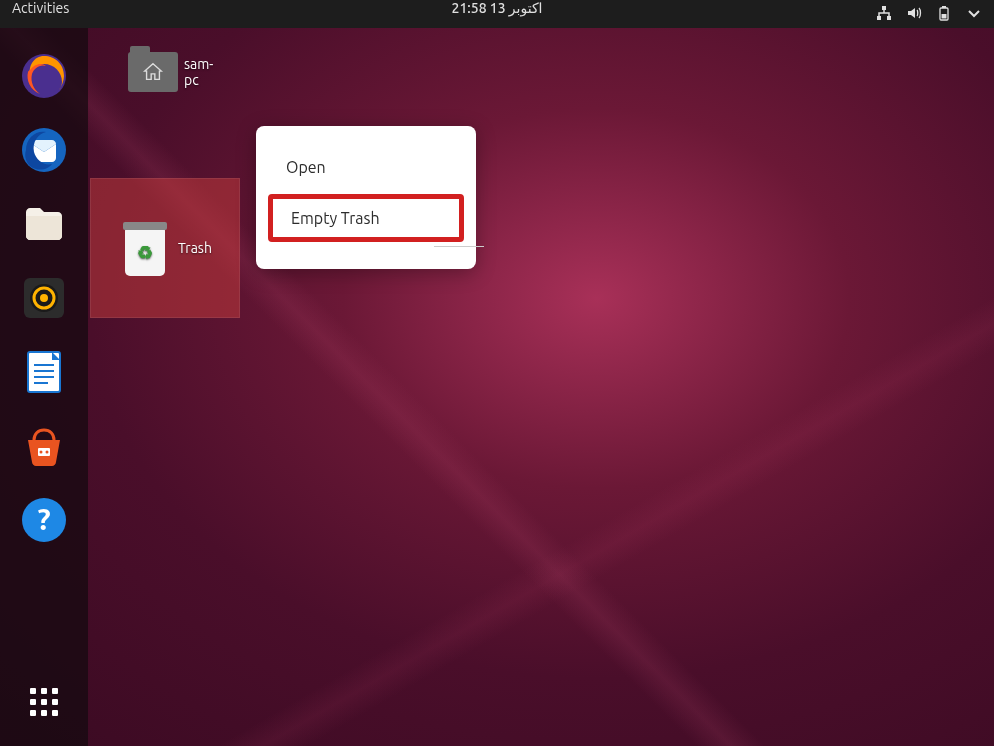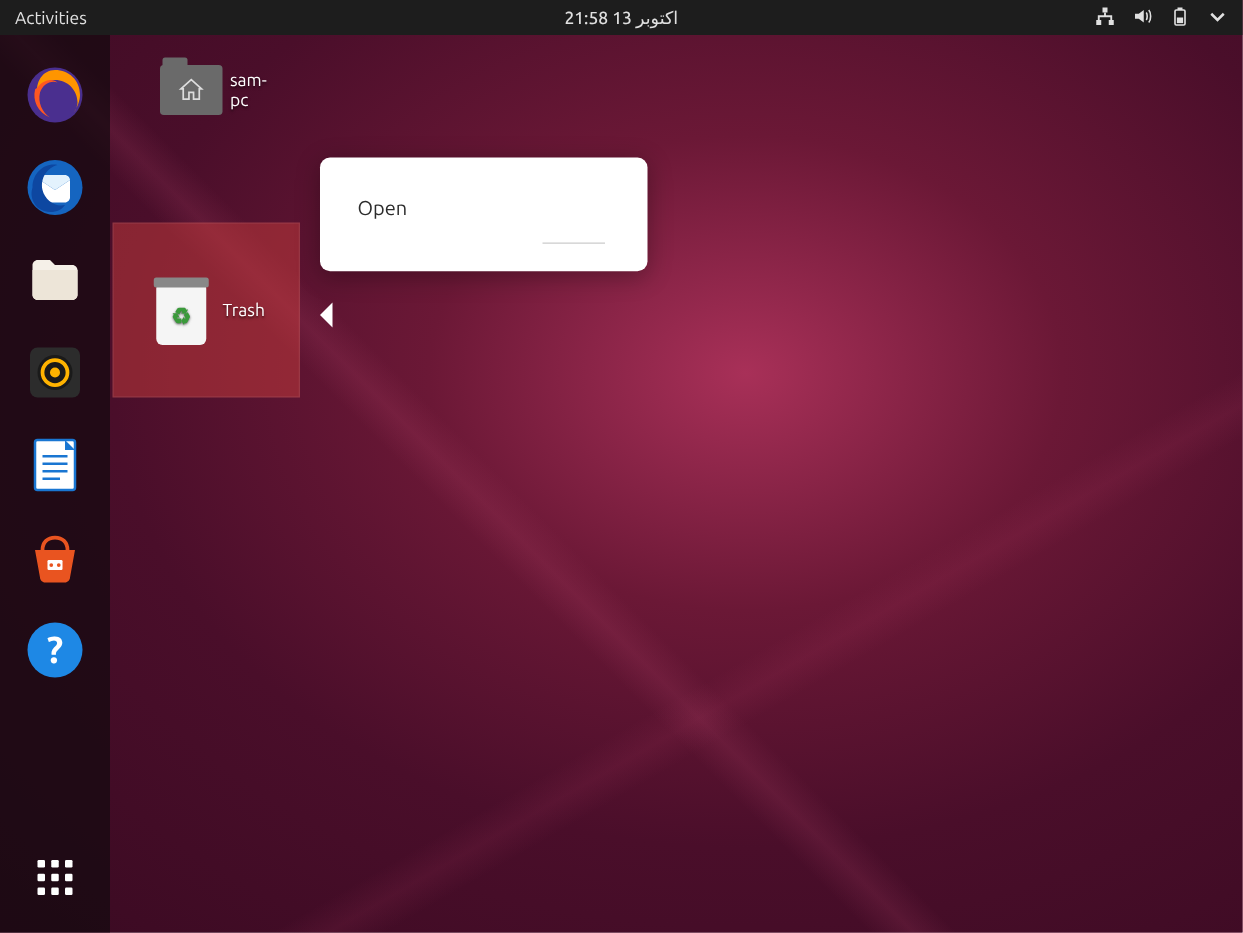--- a/index.html
+++ b/index.html
@@ -25,21 +25,20 @@
         linear-gradient(45deg, transparent 40%, rgba(200,80,120,0.15) 42%, transparent 44%),
         linear-gradient(-30deg, transparent 30%, rgba(180,60,100,0.12) 32%, transparent 34%);
     }
     .topbar {
       position: absolute;
       top: 0; left: 0; right: 0;
       height: 28px;
       background: #1d1d1d;
       color: #e0e0e0;
       display: flex;
-      align-items: center;
       padding: 0 12px;
       font-size: 14px;
       z-index: 100;
     }
     .topbar-center {
       position: absolute;
       left: 50%;
       transform: translateX(-50%);
       font-weight: 500;
     }
@@ -130,21 +129,21 @@
       right: -2px;
       height: 8px;
       background: #888;
       border-radius: 2px;
     }
     .recycle-sym { color: #3a9a3a; font-size: 18px; font-weight: bold; }
     .context-menu {
       position: absolute;
       top: 126px;
       left: 256px;
-      width: 262px;
+      width: 220px;
       background: #fff;
       border-radius: 8px;
       box-shadow: 0 4px 20px rgba(0,0,0,0.3);
       padding: 18px 0;
       z-index: 200;
     }
     .context-menu::before {
       content: "";
       position: absolute;
       left: -10px;
@@ -313,14 +312,15 @@
   <div class="icon-box">
     <div class="trash-can">
       <span class="recycle-sym">♻</span>
     </div>
   </div>
   <span>Trash</span>
 </div>
 
 <div class="context-menu">
   <div class="menu-item">Open</div>
+  <div class="menu-item highlight">Empty Trash</div>
   <div class="menu-sep2"></div>
 </div>
 
 </body></html>

